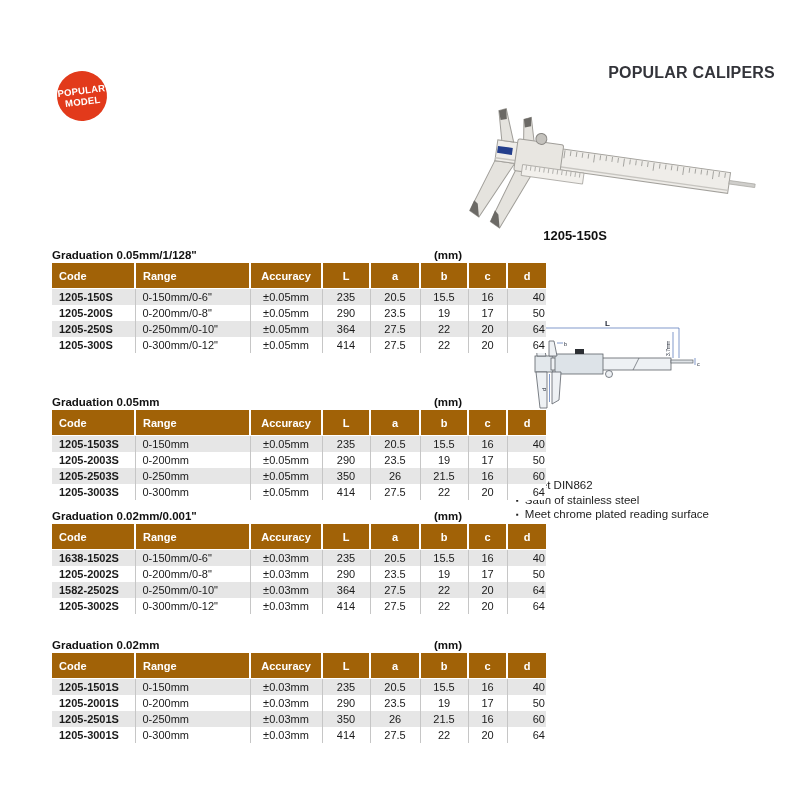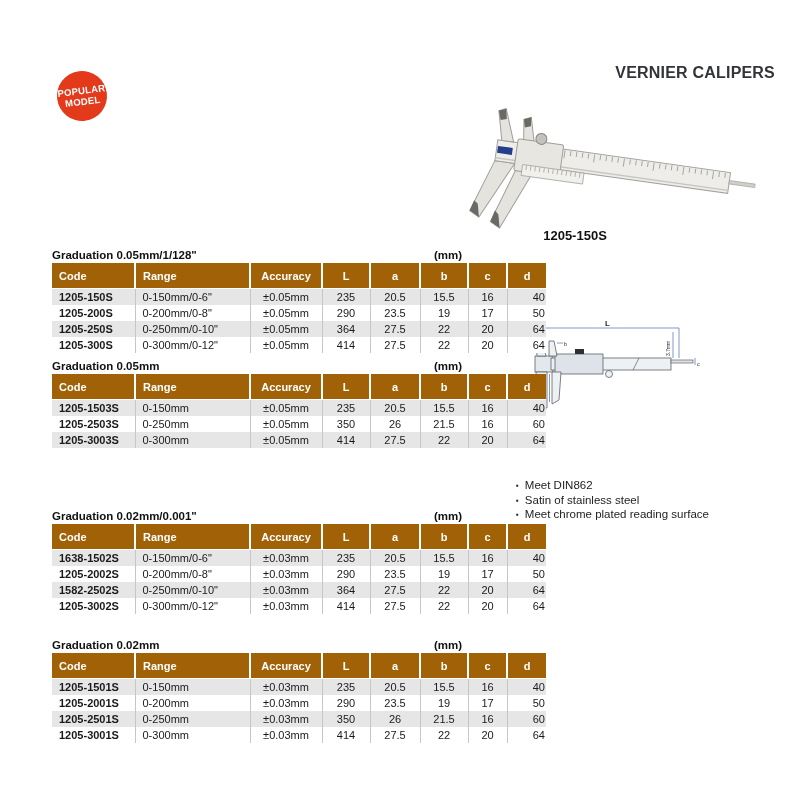--- a/index.html
+++ b/index.html
@@ -24,21 +24,21 @@
   
   .diagram{position:absolute;left:521px;top:316px;}
 
   
   .features{position:absolute;left:516px;top:479px;list-style:none;margin:0;padding:0;}
   .features li{font-size:11.5px;line-height:13.5px;display:flex;align-items:baseline;color:#222;}
   .features .blt{font-size:8px;margin-right:6px;position:relative;top:-1px;}
 
   
   .tbl{position:absolute;left:52px;width:410px;}
-  .t1{top:249px}.t2{top:360px}.t3{top:510px}.t4{top:639px}
+  .t1{top:249px}.t2{top:396px}.t3{top:510px}.t4{top:639px}
   .caption{display:flex;justify-content:space-between;font-weight:bold;font-size:11.5px;
            margin-bottom:2px;color:#111;}
   table{border-collapse:collapse;table-layout:fixed;width:410px;font-size:11px;}
   thead tr{border-bottom:1px solid #fff;}
   th{background:#a16207;color:#fff;font-weight:bold;height:17px;padding:4px;text-align:center;
      border-right:2px solid #fff;}
   th.c0,th.c1{text-align:left;padding-left:7px;}
   th:last-child{border-right:none;}
   td{height:16px;padding:0;text-align:center;border-right:1px solid #c6c6c6;color:#1a1a1a;}
   td.c0{font-weight:bold;text-align:left;padding-left:7px;}
@@ -52,21 +52,21 @@
 </head>
 <body>
 
 <div>
 
   <div class="badge">
     <span>POPULAR</span>
     <span>MODEL</span>
   </div>
 
-  <div class="page-title">VERNIER CALIPERS</div>
+  <div class="page-title">POPULAR CALIPERS</div>
 
   <svg class="photo" width="322" height="138" viewBox="0 0 322 138">
     <g transform="rotate(8 60 55)">
 
       <polygon points="58,63 40,116 50,121 78,63" fill="#e5e3de" stroke="#a09e99" stroke-width="1"></polygon>
       <polygon points="40,116 50,121 47,108 43,105" fill="#6b6965"></polygon>
 
       <polygon points="82,63 62,124 72,129 100,63" fill="#e5e3de" stroke="#a09e99" stroke-width="1"></polygon>
       <polygon points="62,124 72,129 69,116 65,112" fill="#6b6965"></polygon>
 
@@ -275,20 +275,30 @@
             <td class="c0">1205-1503S</td>
             <td class="c1">0-150mm</td>
             <td class="c2">±0.05mm</td>
             <td class="c3">235</td>
             <td class="c4">20.5</td>
             <td class="c5">15.5</td>
             <td class="c6">16</td>
             <td class="c7">40</td>
           </tr>
           <tr>
+            <td class="c0">1205-2003S</td>
+            <td class="c1">0-200mm</td>
+            <td class="c2">±0.05mm</td>
+            <td class="c3">290</td>
+            <td class="c4">23.5</td>
+            <td class="c5">19</td>
+            <td class="c6">17</td>
+            <td class="c7">50</td>
+          </tr>
+          <tr>
             <td class="c0">1205-2503S</td>
             <td class="c1">0-250mm</td>
             <td class="c2">±0.05mm</td>
             <td class="c3">350</td>
             <td class="c4">26</td>
             <td class="c5">21.5</td>
             <td class="c6">16</td>
             <td class="c7">60</td>
           </tr>
           <tr>

